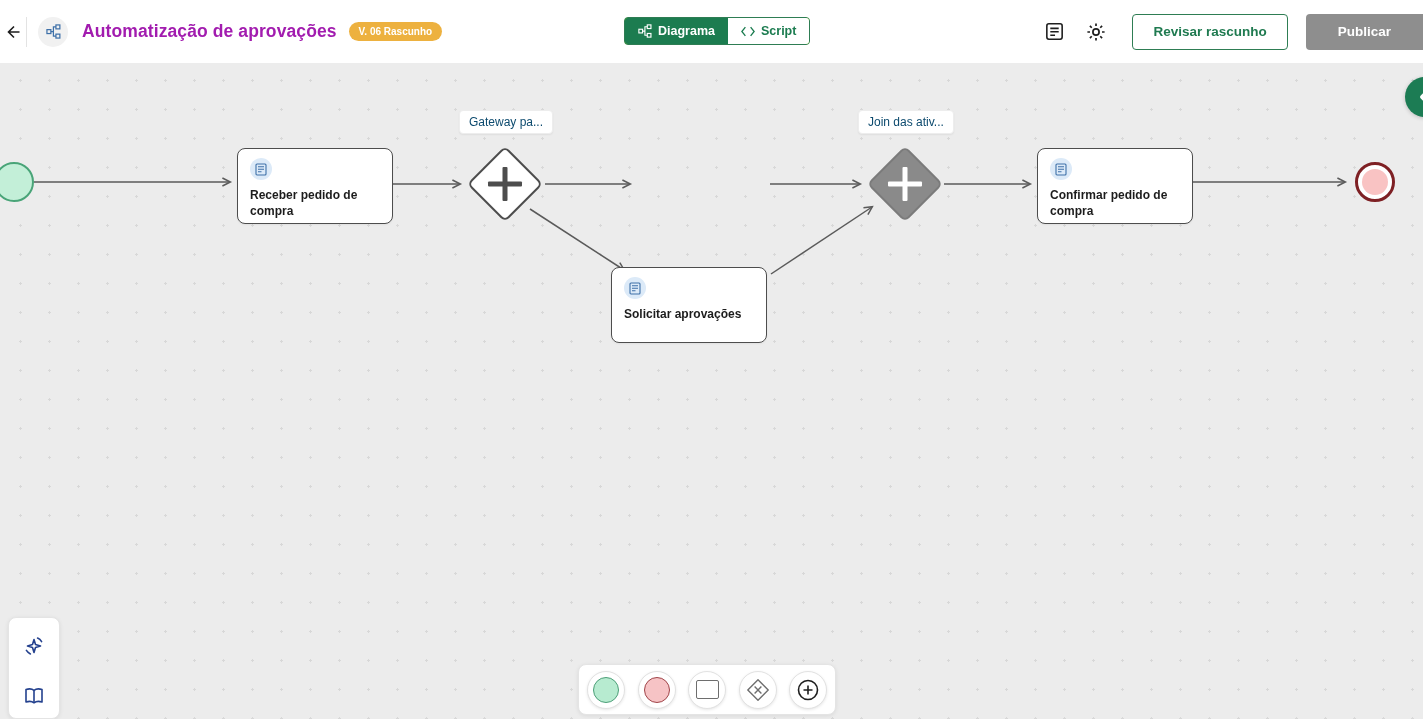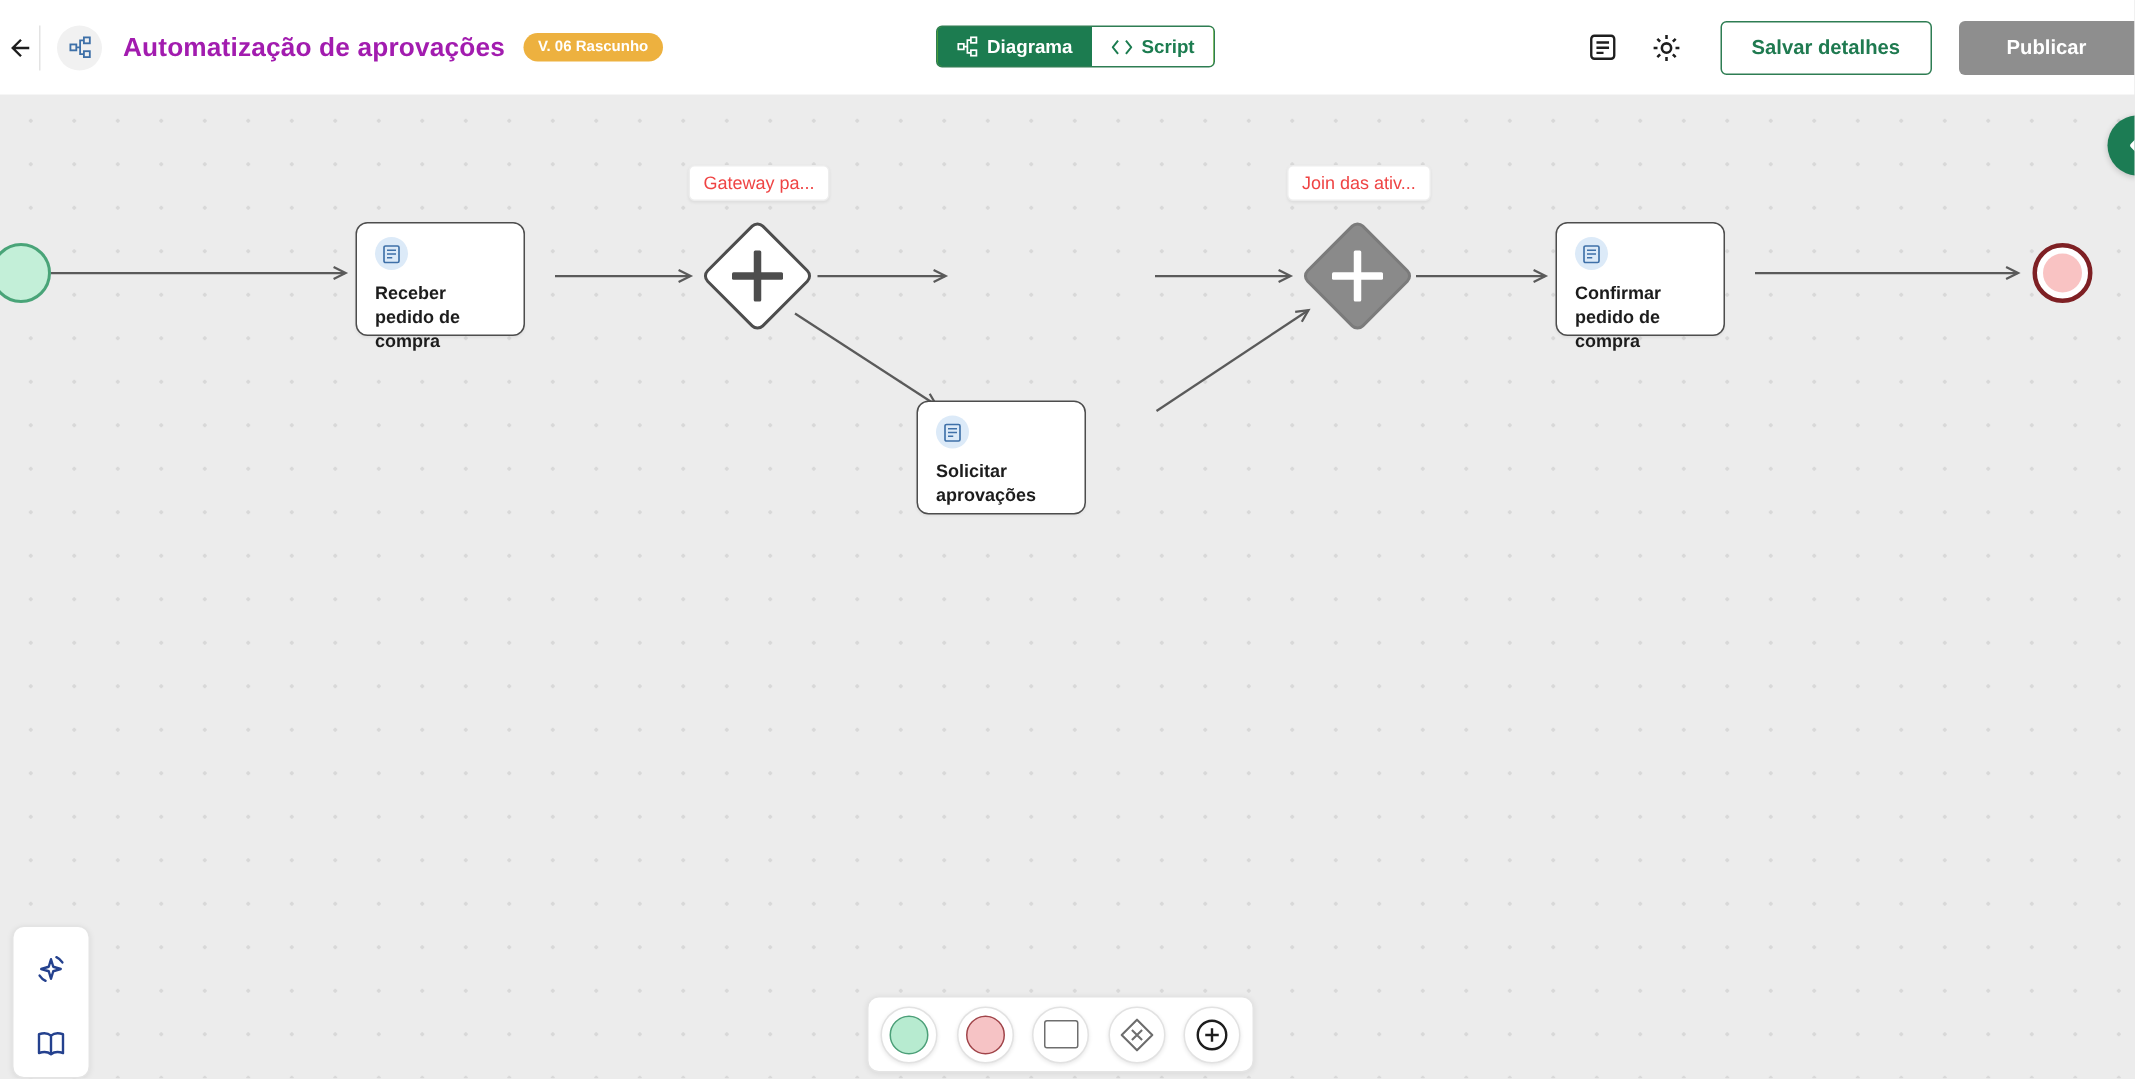--- a/index.html
+++ b/index.html
@@ -89,21 +89,21 @@
   }
   .event.start { background: #c3efd8; border: 2px solid #49a478; }
   .event.end {
     background: #ffffff; border: 3px solid #7e2024;
     display: flex; align-items: center; justify-content: center;
   }
   .event.end .inner { width: 26px; height: 26px; border-radius: 50%; background: #f9c3c3; }
 
   
   .task {
-    position: absolute; width: 113px; height: 76px;
+    position: absolute; width: 156px; height: 76px;
     background: #ffffff; border: 1px solid #4d4d4d; border-radius: 8px;
     padding: 9px 12px; cursor: pointer;
     box-shadow: 0 1px 2px rgba(0,0,0,0.05);
   }
   .task .task-icon {
     width: 22px; height: 22px; border-radius: 50%; background: #dceaf8;
     display: flex; align-items: center; justify-content: center;
   }
   .task .task-label {
     margin-top: 8px; font-size: 12px; font-weight: 600; line-height: 1.32; color: #1c1c1c;
@@ -122,21 +122,21 @@
     transform: translate(-50%,-50%); background: #4d4d4d; border-radius: 1px;
   }
   .gateway .plus::after {
     content: ""; position: absolute; left: 50%; top: 50%; width: 5px; height: 34px;
     transform: translate(-50%,-50%); background: #4d4d4d; border-radius: 1px;
   }
   .gateway.join .plus::before, .gateway.join .plus::after { background: #ffffff; }
 
   .node-label {
     position: absolute; background: #ffffff; border: 1px solid #ededed;
-    border-radius: 4px; padding: 4px 9px; font-size: 12px; color: #ef4444;
+    border-radius: 4px; padding: 4px 9px; font-size: 12px; color: #0c4a6e;
     white-space: nowrap; box-shadow: 0 1px 2px rgba(0,0,0,0.06); cursor: pointer;
   }
 
   
   .palette {
     position: absolute; left: 578px; top: 601px; width: 258px; height: 51px;
     background: #ffffff; border: 1px solid #e4e4e4; border-radius: 8px;
     display: flex; align-items: center; justify-content: space-between;
     padding: 0 8px; box-shadow: 0 1px 4px rgba(0,0,0,0.08);
   }
@@ -212,21 +212,21 @@
         <rect x="2.7" y="2.7" width="14.6" height="14.6" rx="2"></rect>
         <path d="M6 7 H14 M6 10.3 H14 M6 13.6 H10.5"></path>
       </svg>
     </div>
     <div class="icon-btn settings">
       <svg width="22" height="22" viewBox="0 0 22 22" fill="none" stroke="#1e1e1e" stroke-width="1.7">
         <circle cx="11" cy="11" r="3.1"></circle>
         <path d="M11 2.4 V5 M11 17 V19.6 M2.4 11 H5 M17 11 H19.6 M4.9 4.9 L6.75 6.75 M15.25 15.25 L17.1 17.1 M17.1 4.9 L15.25 6.75 M6.75 15.25 L4.9 17.1"></path>
       </svg>
     </div>
-    <button class="btn-outline">Salvar detalhes</button>
+    <button class="btn-outline">Revisar rascunho</button>
     <button class="btn-publish">Publicar</button>
   </div>
 </div>
 
 <div class="canvas">
 
   <svg class="edges">
     <defs>
       <marker id="arrow" markerWidth="12" markerHeight="12" refX="8.6" refY="5" orient="auto" markerUnits="userSpaceOnUse">
         <path d="M1,1 L9,5 L1,9" fill="none" stroke="#5a5a5a" stroke-width="1.5"></path>

